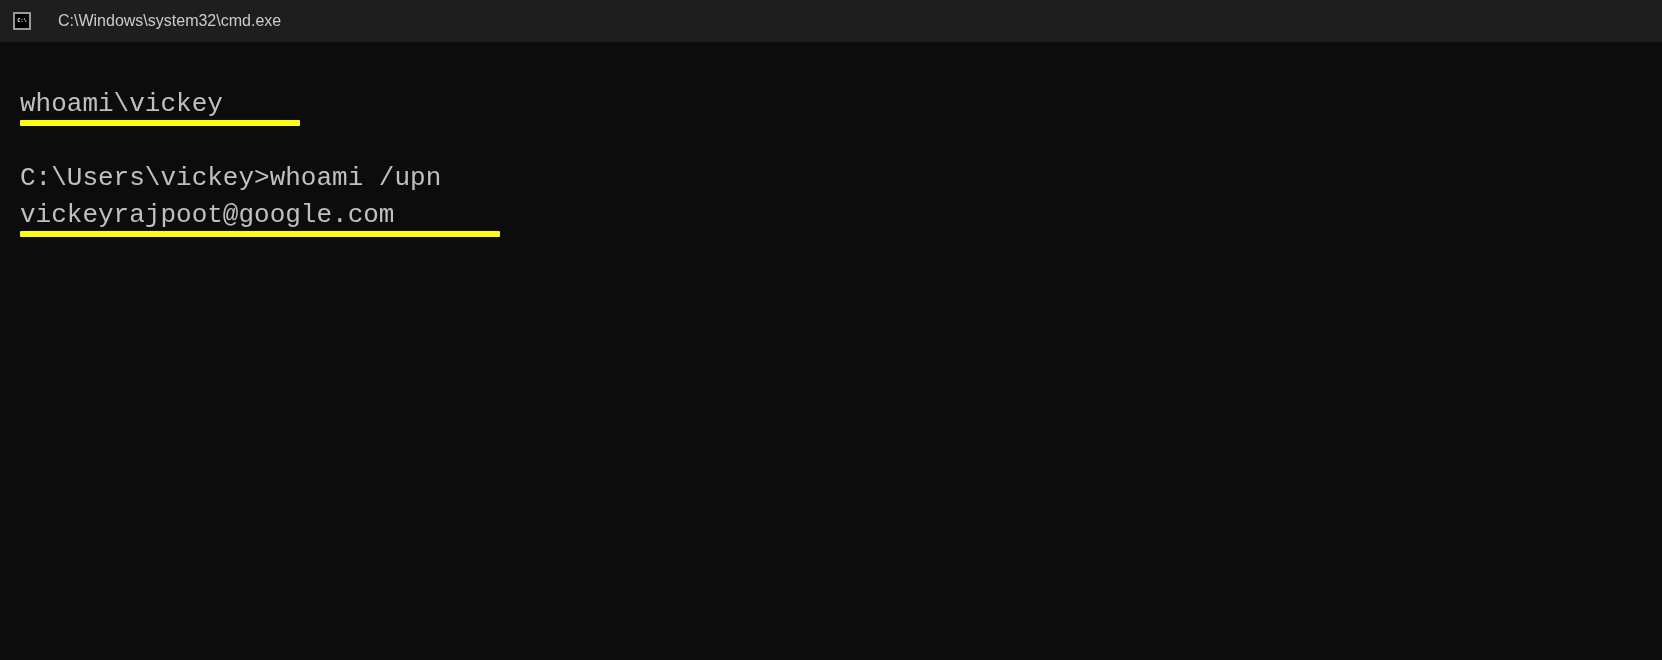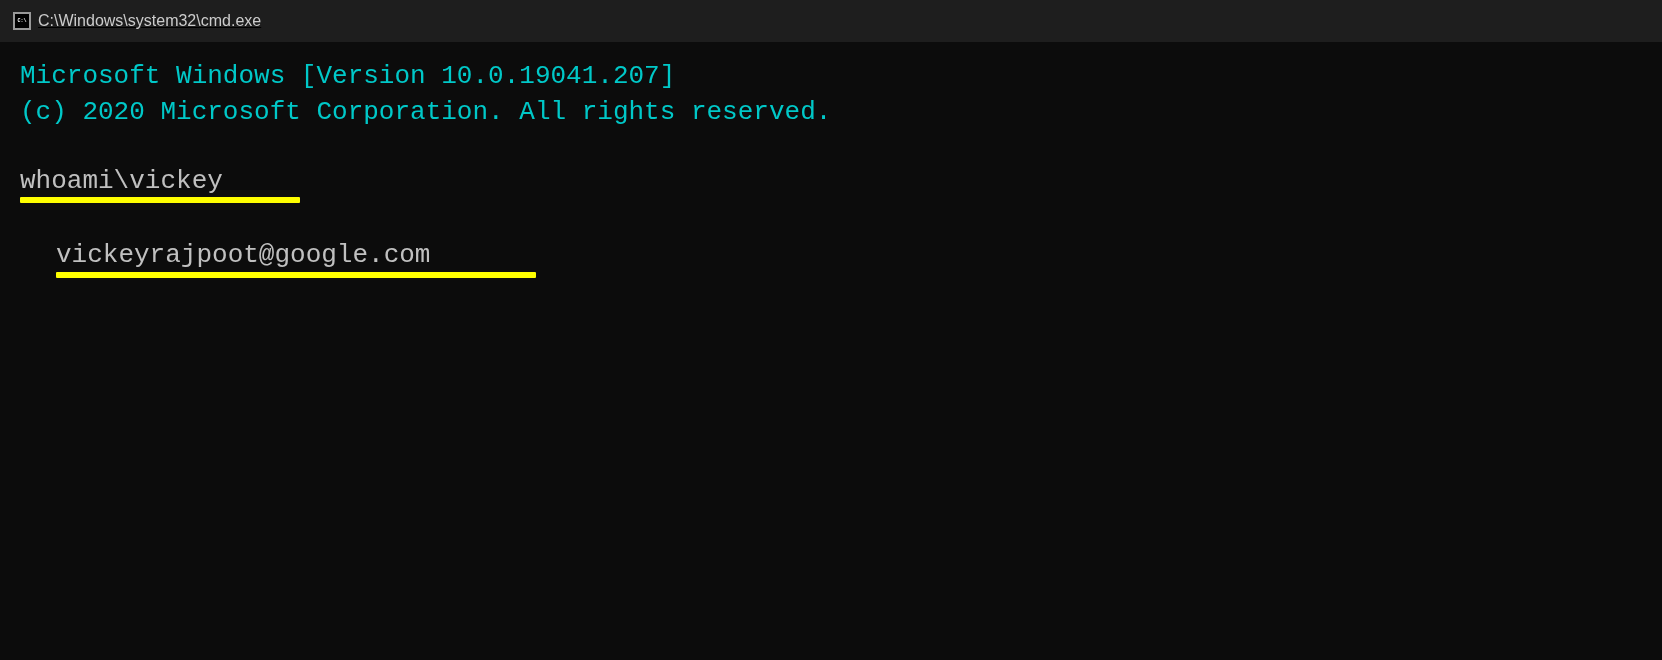--- a/index.html
+++ b/index.html
@@ -23,23 +23,22 @@
       display: flex;
       flex-direction: column;
     }
 
     .title-bar {
       background: #1e1e1e;
       height: 42px;
       display: flex;
       align-items: center;
       padding: 4px 12px;
-      gap: 6px;
+      gap: 26px;
       flex-shrink: 0;
-      text-decoration: underline;
     }
 
     .title-bar-icon {
       width: 20px;
       height: 20px;
       display: flex;
       align-items: center;
       justify-content: center;
       flex-shrink: 0;
     }
@@ -115,37 +114,34 @@
 
   <div class="title-bar">
     <div class="title-bar-icon">
       <div class="cmd-icon"></div>
     </div>
     <span class="title-bar-text">C:\Windows\system32\cmd.exe</span>
   </div>
 
   <div class="terminal-content">
 
-    <div class="block-group">
-      <div class="line line-cyan">Microsoft Windows [Version 10.0.19041.207]</div>
-      <div class="line line-cyan">(c) 2020 Microsoft Corporation. All rights reserved.</div>
-    </div>
 
     <div class="spacer"></div>
 
     <div class="block-group">
       <div style="position:relative; display:inline-block; margin-bottom: 6px;">
         <div class="line line-gray">whoami\vickey</div>
         <div class="yellow-underline" style="width:280px;"></div>
       </div>
     </div>
 
     <div class="spacer"></div>
 
     <div class="block-group">
-      <div style="position:relative; display:inline-block; margin-bottom: 6px; margin-left: 36px;">
+      <div class="line line-gray">C:\Users\vickey&gt;whoami /upn</div>
+      <div style="position:relative; display:inline-block; margin-bottom: 6px;">
         <div class="line line-gray">vickeyrajpoot@google.com</div>
         <div class="yellow-underline" style="width:480px;"></div>
       </div>
     </div>
 
   </div>
 </div>
 
 </body></html>

